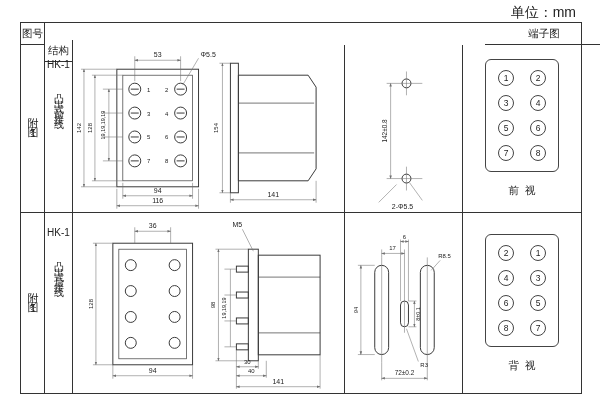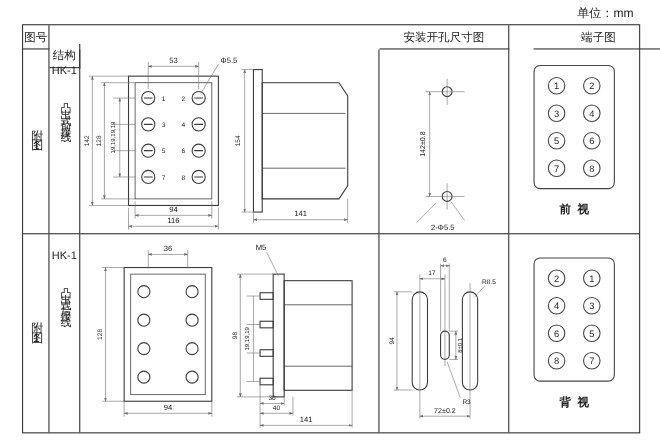--- a/index.html
+++ b/index.html
@@ -1,41 +1,41 @@
 <!DOCTYPE html>
 <html><head>
 <meta charset="utf-8">
 <style>
   html,body { margin:0; padding:0; }
   body {
     width:600px; height:400px; position:relative; background:#ffffff;
     font-family:"Liberation Sans","DejaVu Sans",sans-serif; color:#222;
     overflow:hidden;
   }
-  .unit-label { position:absolute; top:4px; right:24px; font-size:11px; color:#222; }
+  .unit-label { position:absolute; top:4px; right:24px; font-size:14px; color:#222; }
   .dtable { position:absolute; left:20px; top:22px; width:560px; height:370px;
             border:1px solid #333; box-sizing:content-box; background:#fff; }
   .cell { position:absolute; box-sizing:border-box; border-right:1px solid #333;
           border-bottom:1px solid #333; display:flex; align-items:center;
           justify-content:center; overflow:hidden; }
   .nbr { border-right:none; }
   .nbb { border-bottom:none; }
   .hdr { font-size:10.5px; white-space:nowrap; }
   .vtext { writing-mode:vertical-lr; text-orientation:upright; font-size:11px;
            letter-spacing:9px; line-height:1; }
   .vtext.small { font-size:10px; letter-spacing:5px; }
   .struct { flex-direction:column; justify-content:flex-start; padding-top:14px; gap:16px; }
   .model { font-size:10px; white-space:nowrap; }
   .term-wrap { display:flex; flex-direction:column; align-items:center; gap:12px; }
   .term-box { border:1px solid #444; border-radius:6px; padding:10px 12px;
               display:grid; grid-template-columns:1fr 1fr; row-gap:9px; column-gap:16px;
               justify-items:center; background:#fff; }
   .tn { width:14px; height:14px; border:1px solid #444; border-radius:50%;
         font-size:8.5px; display:flex; align-items:center; justify-content:center; color:#222; }
-  .term-view { font-size:10.5px; white-space:pre;font-weight:bold; }
+  .term-view { font-size:10.5px; white-space:pre; }
   svg { display:block; }
   svg text { font-family:"Liberation Sans","DejaVu Sans",sans-serif; font-size:7px;
              fill:#222; text-anchor:middle; stroke:none; }
   svg text.f55 { font-size:5.5px; }
   svg text.f6 { font-size:6px; }
   svg text.f65 { font-size:6.5px; }
   svg text.start { text-anchor:start; }
   .obj { fill:none; stroke:#3a3a3a; stroke-width:1; }
   .obj2 { fill:none; stroke:#3a3a3a; stroke-width:0.7; }
   .dim { fill:none; stroke:#707070; stroke-width:0.55; }
@@ -44,21 +44,20 @@
 <body>
 
 <div class="sheet">
 
   <div class="unit-label">单位：mm</div>
 
   <div class="dtable">
 
     <div class="cell hdr" style="left:0;top:0;width:24px;height:22px">图号</div>
     <div class="cell hdr" style="left:24px;top:17px;width:28px;height:22px">结构</div>
-    <div class="cell hdr" style="left:324px;top:0;width:118px;height:22px">安装开孔尺寸图</div>
     <div class="cell hdr nbr" style="left:464px;top:0;width:118px;height:22px">端子图</div>
 
     <div class="cell" style="left:0;top:22px;width:24px;height:168px">
       <div class="vtext">附图1</div>
     </div>
 
     <div class="cell struct" style="left:24px;top:22px;width:28px;height:168px">
       <div class="model">HK-1</div>
       <div class="vtext small">凸出式前接线</div>
     </div>

